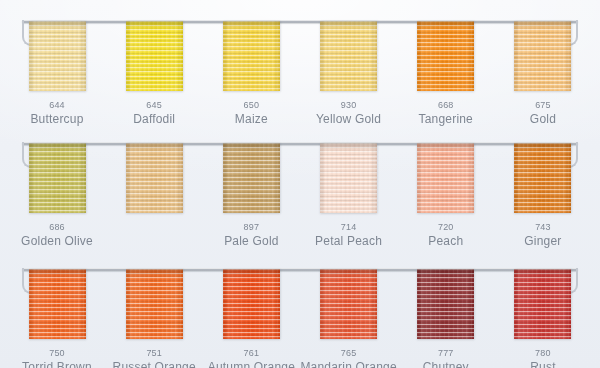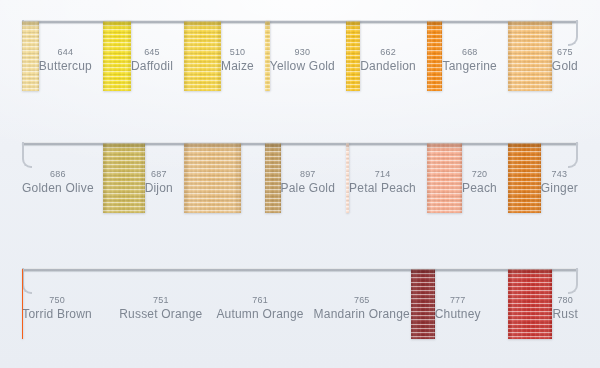--- a/index.html
+++ b/index.html
@@ -80,21 +80,21 @@
     top: 19px;
     height: 103px;
     display: flex;
     justify-content: space-between;
     align-items: flex-start;
   }
 
   .swatch-cell {
     width: 70px;
     display: flex;
-    flex-direction: row;
+    flex-direction: column;
     align-items: center;
   }
 
   
   .ribbon {
     position: relative;
     width: 57px;
     height: 70px;
     overflow: hidden;
     box-shadow:
@@ -204,46 +204,34 @@
           </div>
         </div>
         <div class="swatch-cell">
           <div class="ribbon">
             <div class="base" style="background: rgb(248, 214, 63);"></div>
             <div class="ribs"></div>
             <div class="weave"></div>
             <div class="fold"></div>
           </div>
           <div class="label">
-            <span class="code">510</span>
+            <span class="code">650</span>
             <span class="name">Maize</span>
           </div>
         </div>
         <div class="swatch-cell">
           <div class="ribbon">
             <div class="base" style="background: rgb(247, 214, 113);"></div>
             <div class="ribs"></div>
             <div class="weave"></div>
             <div class="fold"></div>
           </div>
           <div class="label">
             <span class="code">930</span>
             <span class="name">Yellow Gold</span>
-          </div>
-        </div>
-        <div class="swatch-cell">
-          <div class="ribbon">
-            <div class="base" style="background: rgb(251, 197, 31);"></div>
-            <div class="ribs"></div>
-            <div class="weave"></div>
-            <div class="fold"></div>
-          </div>
-          <div class="label">
-            <span class="code">662</span>
-            <span class="name">Dandelion</span>
           </div>
         </div>
         <div class="swatch-cell">
           <div class="ribbon">
             <div class="base" style="background: rgb(249, 138, 16);"></div>
             <div class="ribs"></div>
             <div class="weave"></div>
             <div class="fold"></div>
           </div>
           <div class="label">
@@ -278,32 +266,20 @@
             <div class="weave"></div>
             <div class="fold"></div>
           </div>
           <div class="label">
             <span class="code">686</span>
             <span class="name">Golden Olive</span>
           </div>
         </div>
         <div class="swatch-cell">
           <div class="ribbon">
-            <div class="base" style="background: rgb(207, 185, 87);"></div>
-            <div class="ribs"></div>
-            <div class="weave"></div>
-            <div class="fold"></div>
-          </div>
-          <div class="label">
-            <span class="code">687</span>
-            <span class="name">Dijon</span>
-          </div>
-        </div>
-        <div class="swatch-cell">
-          <div class="ribbon">
             <div class="base" style="background: rgb(232, 189, 125);"></div>
             <div class="ribs"></div>
             <div class="weave"></div>
             <div class="fold"></div>
           </div>
         </div>
         <div class="swatch-cell">
           <div class="ribbon">
             <div class="base" style="background: rgb(198, 159, 95);"></div>
             <div class="ribs"></div>

